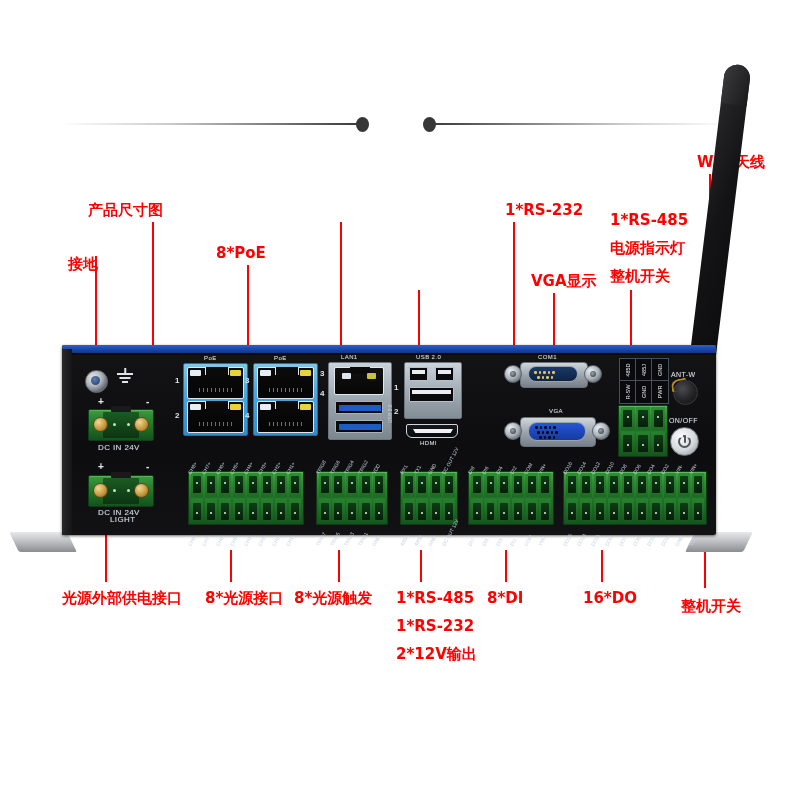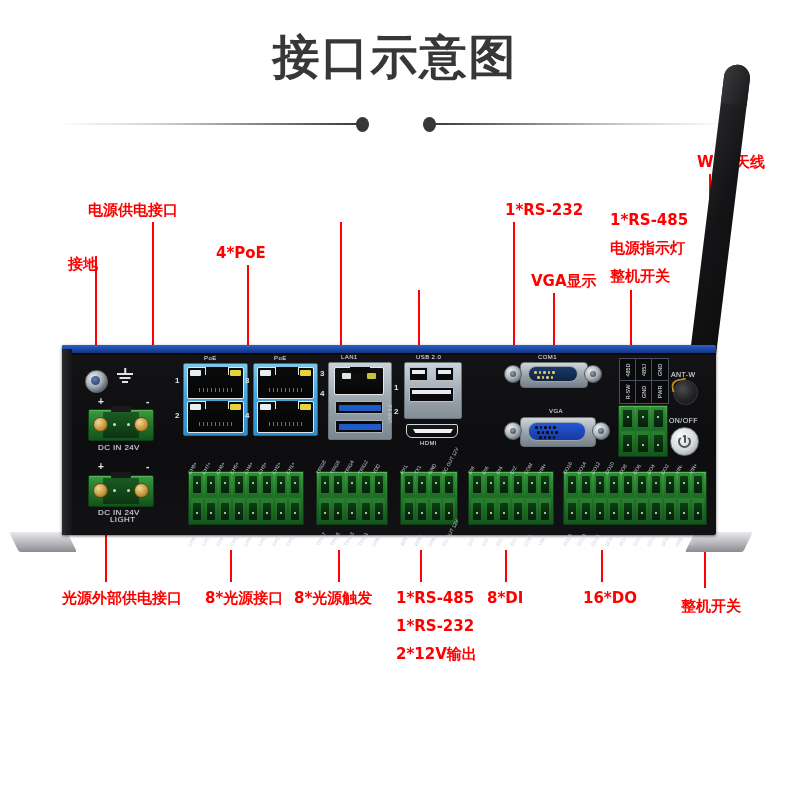--- a/index.html
+++ b/index.html
@@ -285,35 +285,34 @@
   .antenna .tip{
     position:absolute;left:0;top:0;width:100%;height:40px;border-radius:13px 13px 0 0;
     background:linear-gradient(105deg,#3a3a3d,#1a1a1c);
   }
 </style>
 </head>
 <body>
 
 <div id="stage">
 
-  <div class="page-title">接口示意图</div>
   <div class="divider">
     <div class="ln left"></div>
     <div class="dot d1"></div>
     <div class="dot d2"></div>
     <div class="ln right"></div>
   </div>
 
   <div class="lab" style="left:68px;top:234px;margin-top:20px;">接地</div>
   <div class="leader" style="left:95px;top:256px;height:120px;"></div>
 
-  <div class="lab" style="left:88px;top:200px;">电源供电接口</div>
+  <div class="lab" style="left:88px;top:200px;">产品尺寸图</div>
   <div class="leader" style="left:152px;top:222px;height:196px;"></div>
 
-  <div class="lab" style="left:216px;top:243px;">4*PoE</div>
+  <div class="lab" style="left:216px;top:243px;">8*PoE</div>
   <div class="leader" style="left:247px;top:265px;height:97px;"></div>
 
   <div class="leader" style="left:340px;top:222px;height:136px;"></div>
 
   <div class="leader" style="left:418px;top:290px;height:68px;"></div>
 
   <div class="lab" style="left:505px;top:200px;">1*RS-232</div>
   <div class="leader" style="left:513px;top:222px;height:136px;"></div>
 
   <div class="lab" style="left:531px;top:271px;">VGA显示</div>

